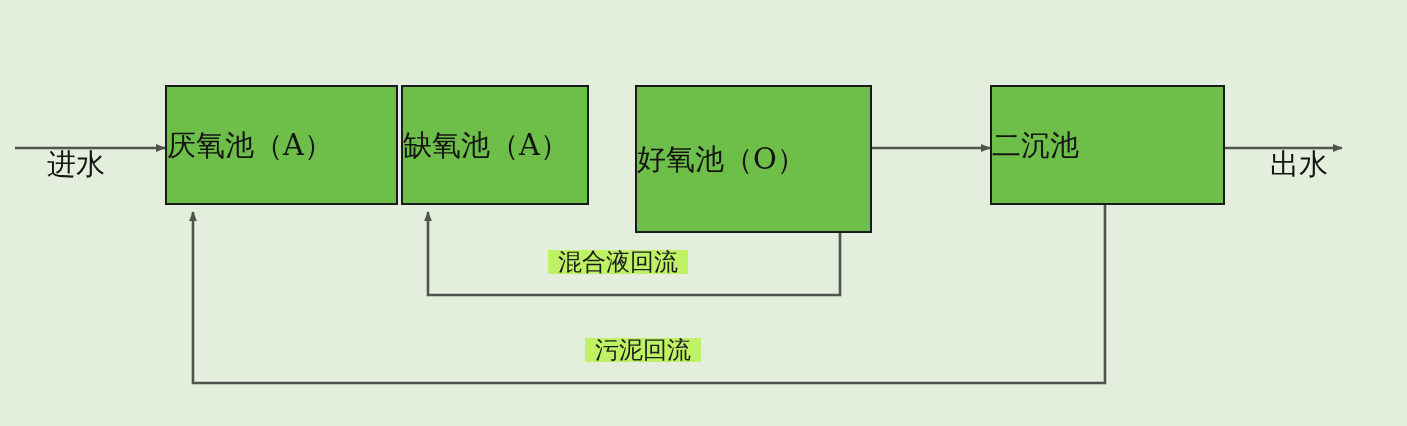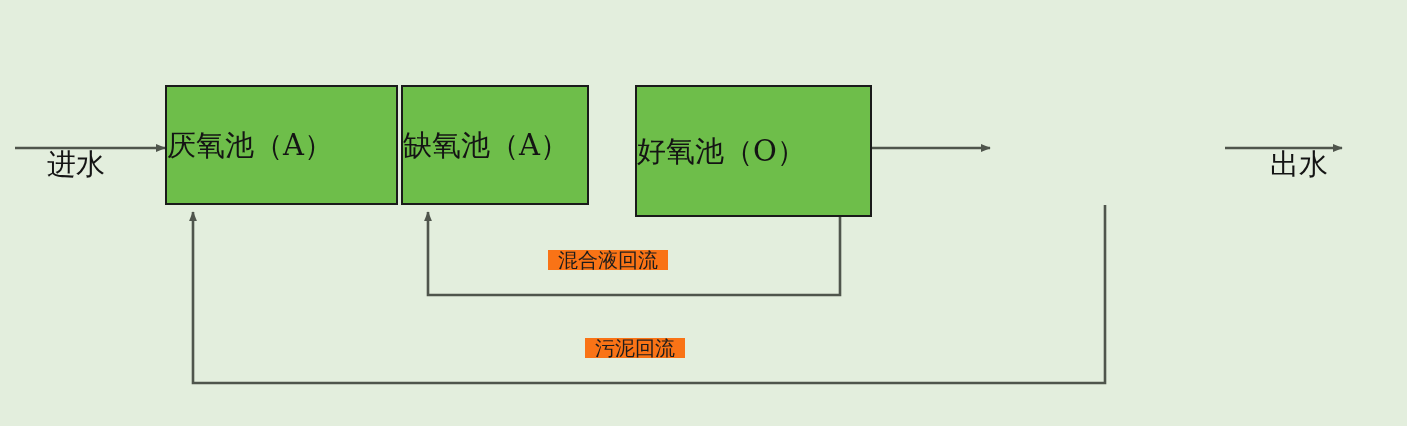--- a/index.html
+++ b/index.html
@@ -44,31 +44,31 @@
   .io-label {
     position: absolute;
     font-size: 29px;
     color: #141414;
     white-space: nowrap;
     line-height: 1;
     margin-top: 48px;
   }
   .flow-label {
     position: absolute;
-    font-size: 20px;
+    font-size: 24px;
     color: #1c1c1c;
     white-space: nowrap;
     line-height: 1;
-    background: #f97316;
+    background: #bef264;
     padding: 0 10px;
   }
   
   #box-anaerobic { left: 165px; top: 85px; width: 233px; height: 120px; }
   #box-anoxic    { left: 401px; top: 85px; width: 188px; height: 120px; }
-  #box-aerobic   { left: 635px; top: 85px; width: 237px; height: 132px; }
+  #box-aerobic   { left: 635px; top: 85px; width: 237px; height: 148px; }
   #box-clarifier { left: 990px; top: 85px; width: 235px; height: 120px; }
   
   #label-influent { left: 47px; top: 102px; }
   #label-effluent { left: 1270px; top: 102px; font-family: Liberation Serif, serif; }
   
   #label-mixed-liquor { left: 548px; top: 250px; }
   #label-sludge { left: 585px; top: 338px; }
 </style>
 </head>
 <body>
@@ -98,20 +98,23 @@
   </div>
 
   <div class="unit-box" id="box-anoxic">
     <span class="unit-label">缺氧池（A）</span>
   </div>
 
   <div class="unit-box" id="box-aerobic">
     <span class="unit-label">好氧池（O）</span>
   </div>
 
+  <div class="unit-box" id="box-clarifier">
+    <span class="unit-label">二沉池</span>
+  </div>
 
   <span class="io-label" id="label-influent">进水</span>
 
   <span class="io-label" id="label-effluent">出水</span>
 
   <span class="flow-label" id="label-mixed-liquor">混合液回流</span>
 
   <span class="flow-label" id="label-sludge">污泥回流</span>
 
 </div>

